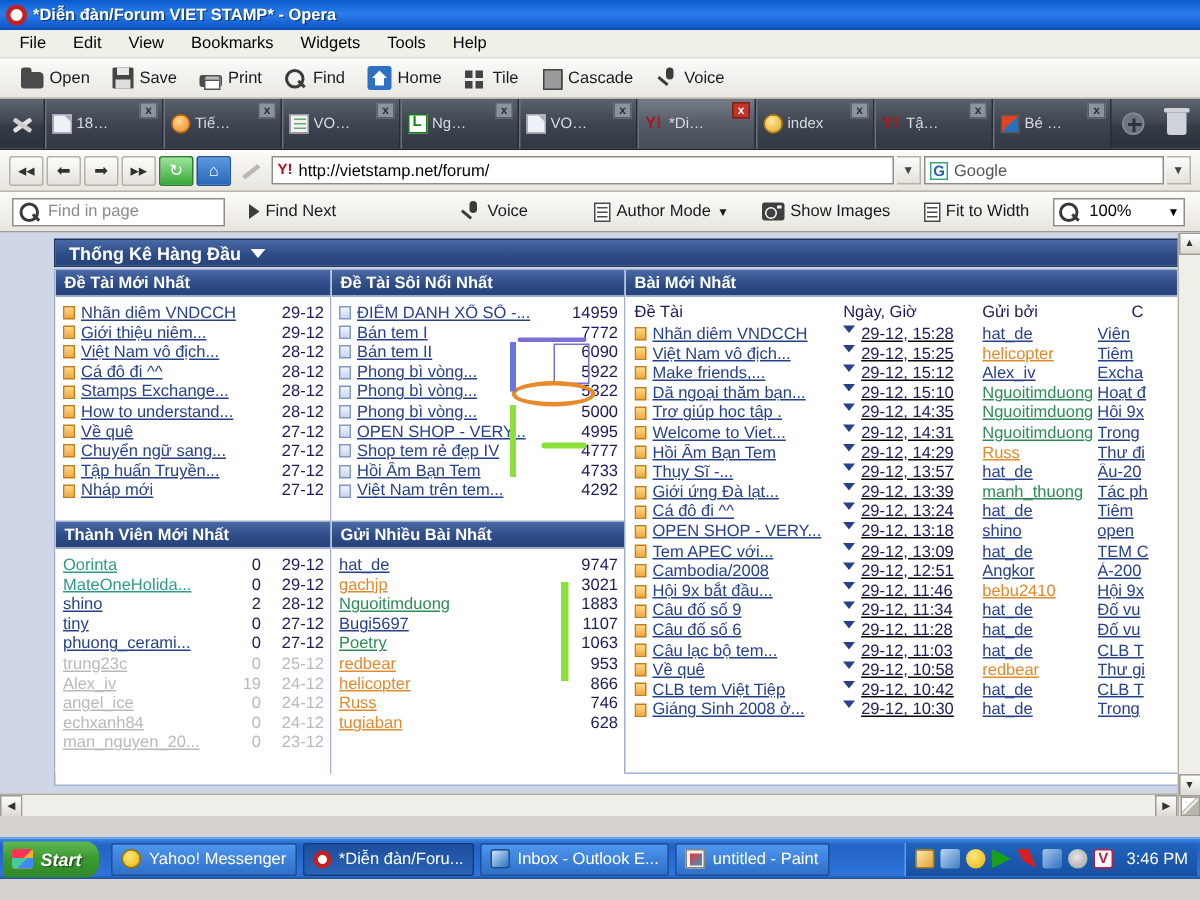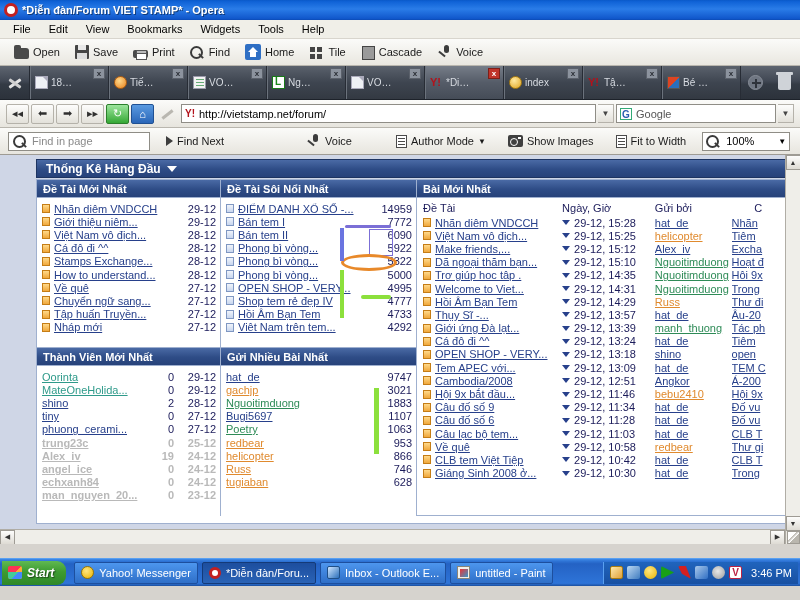--- a/index.html
+++ b/index.html
@@ -197,31 +197,31 @@
   }
   .bullet.blue{ background:linear-gradient(to bottom,#f0f4fb,#c8d6ee); border-color:#7f97c2;}
   a.lnk{ color:#27408b; text-decoration:underline; }
   a.lnk.green{ color:#2e8b57;}
   a.lnk.orange{ color:#e08a2e;}
   a.lnk.teal{ color:#2e9a8a;}
   a.lnk.dim{ color:#8aa0c0;}
   .ttl-txt{ flex:1 1 auto; overflow:hidden; text-overflow:clip;}
   .num{ color:#1b1b5a; text-align:right; font-size:11px;}
   .dt{ color:#1b1b5a; font-size:11px; text-align:right;}
-  .dim{ color:#b9b9b9 !important;font-weight:bold;}
+  .dim{ color:#b9b9b9 !important;}
 
   
   .c2 .row{ position:relative; }
   .c2 .num{ width:42px; padding-left:4px;}
 
   
   .p3head{ display:flex; font-size:11px; color:#1b1b5a; padding:4px 0 2px 6px;}
   .p3row{ display:flex; align-items:center; height:13.2px; font-size:11px; white-space:nowrap; padding-left:6px;}
   .p3 .c-t{ width:156px; display:flex; align-items:center; overflow:hidden;}
-  .p3 .c-d{ width:104px; display:flex; align-items:center; gap:4px;}
+  .p3 .c-d{ width:104px; display:flex; gap:4px;text-decoration:underline;}
   .p3 .c-u{ width:86px; overflow:hidden;}
   .p3 .c-c{ width:60px; overflow:hidden;}
   .dncaret{ width:0;height:0;border-left:4px solid transparent;border-right:4px solid transparent;border-top:5px solid #27408b; flex:0 0 auto;}
 
   
   .anno{ position:absolute; pointer-events:none;}
   .anno-underline{ background:#7b6fd6; height:3px; border-radius:2px;}
   .anno-rect{ border:1.5px solid #7b6fd6;}
   .anno-ellipse{ border:3px solid #e8892a; border-radius:50%;}
   .anno-green{ background:#8ce03c; height:4px; border-radius:2px;}
@@ -589,21 +589,21 @@
               <div class="p3row">
                 <span class="c-t">
                   <span class="bullet"></span>
                   <a class="lnk" href="#">Nhãn diêm VNDCCH</a>
                 </span>
                 <span class="c-d">
                   <span class="dncaret"></span>
                   <span class="dt">29-12, 15:28</span>
                 </span>
                 <span class="c-u"><a class="lnk " href="#">hat_de</a></span>
-                <span class="c-c"><a class="lnk" href="#">Nhãn </a></span>
+                <span class="c-c"><a class="lnk" href="#">Viên </a></span>
               </div>
               <div class="p3row">
                 <span class="c-t">
                   <span class="bullet"></span>
                   <a class="lnk" href="#">Việt Nam vô địch...</a>
                 </span>
                 <span class="c-d">
                   <span class="dncaret"></span>
                   <span class="dt">29-12, 15:25</span>
                 </span>

